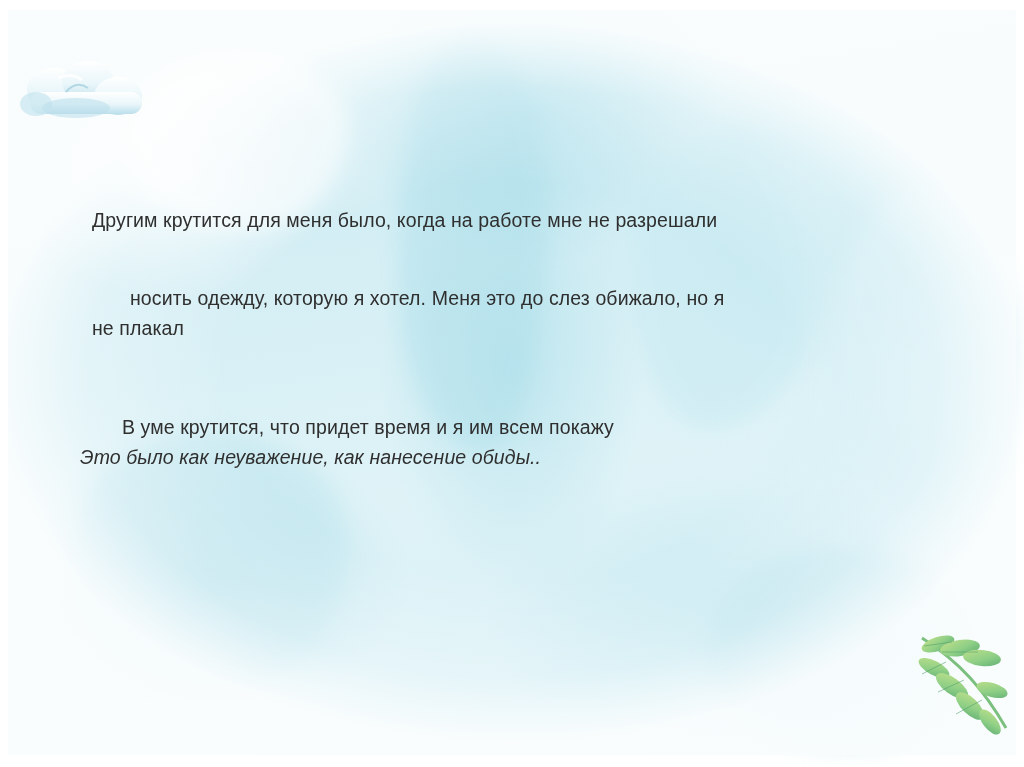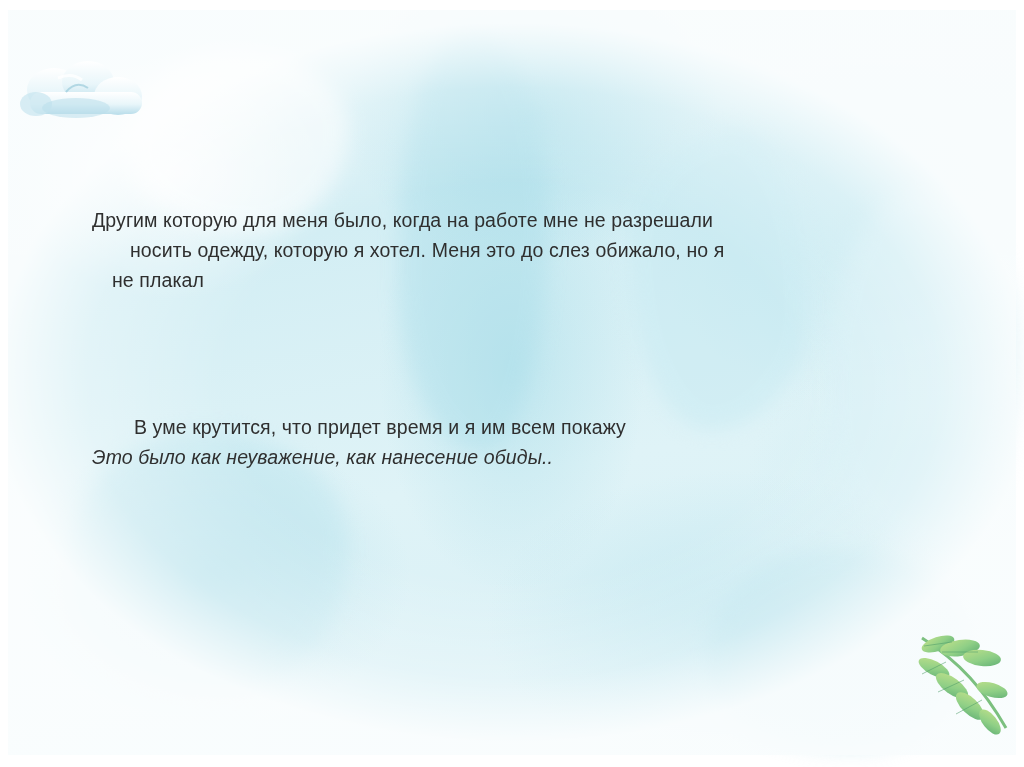--- a/index.html
+++ b/index.html
@@ -87,25 +87,25 @@
     font-size: 19.5px;
     line-height: 30px;
     letter-spacing: .1px;
   }
   #para-1 {
     left: 92px;
     top: 205px;
     width: 768px;
     text-indent: 0;
   }
-  #para-1 .ln2 { display: block; padding-left: 38px; }
-  #para-1 .ln3 { display: block; margin-left: 20px; }
+  #para-1 .ln2 { display: block; padding-left: 38px; margin-top: 48px; }
+  #para-1 .ln3 { display: block; }
 
   #para-2 {
-    left: 92px;
+    left: 80px;
     top: 412px;
     width: 790px;
   }
   #para-2 .ln1 { display: block; padding-left: 42px; }
   #para-2 .ln2 { display: block; font-style: italic; }
 </style>
 </head>
 <body>
 
 <div id="slide">
@@ -168,21 +168,21 @@
           <path d="M34 24 L70 24"></path>
           <path d="M14 46 L38 34"></path>
           <path d="M30 64 L56 52"></path>
           <path d="M48 86 L74 72"></path>
         </g>
       </g>
     </svg>
   </div>
 
   <div class="text-block" id="para-1">
-    <span class="ln1">Другим которую для меня было, когда на работе мне не разрешали</span>
+    <span class="ln1">Другим крутится для меня было, когда на работе мне не разрешали</span>
     <span class="ln2">носить одежду, которую я хотел. Меня это до слез обижало, но я</span>
     <span class="ln3">не плакал</span>
   </div>
 
   <div class="text-block" id="para-2">
     <span class="ln1">В уме крутится, что придет время и я им всем покажу</span>
     <span class="ln2">Это было как неуважение, как нанесение обиды..</span>
   </div>
 
 </div>

